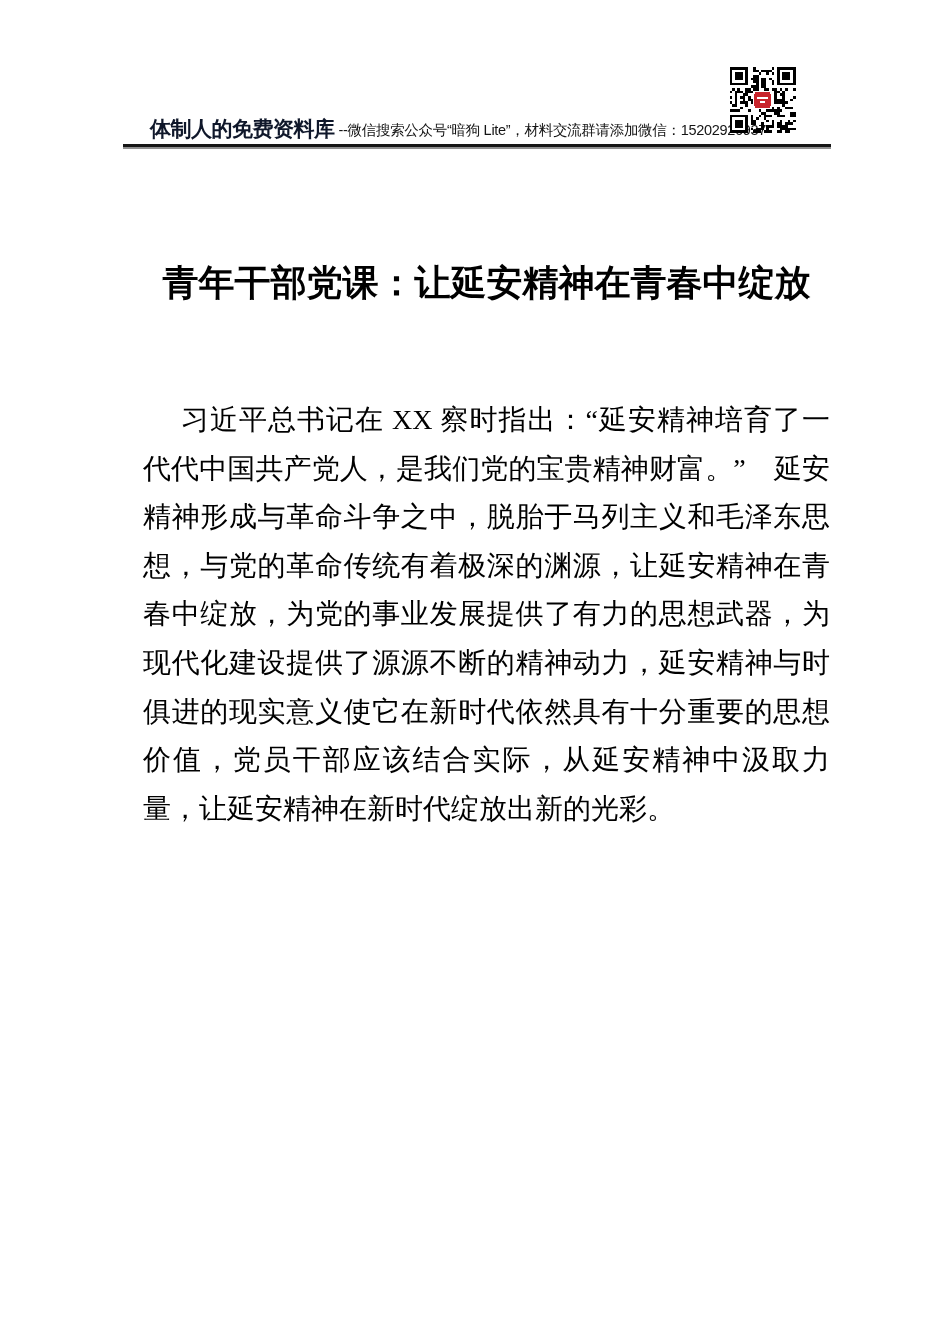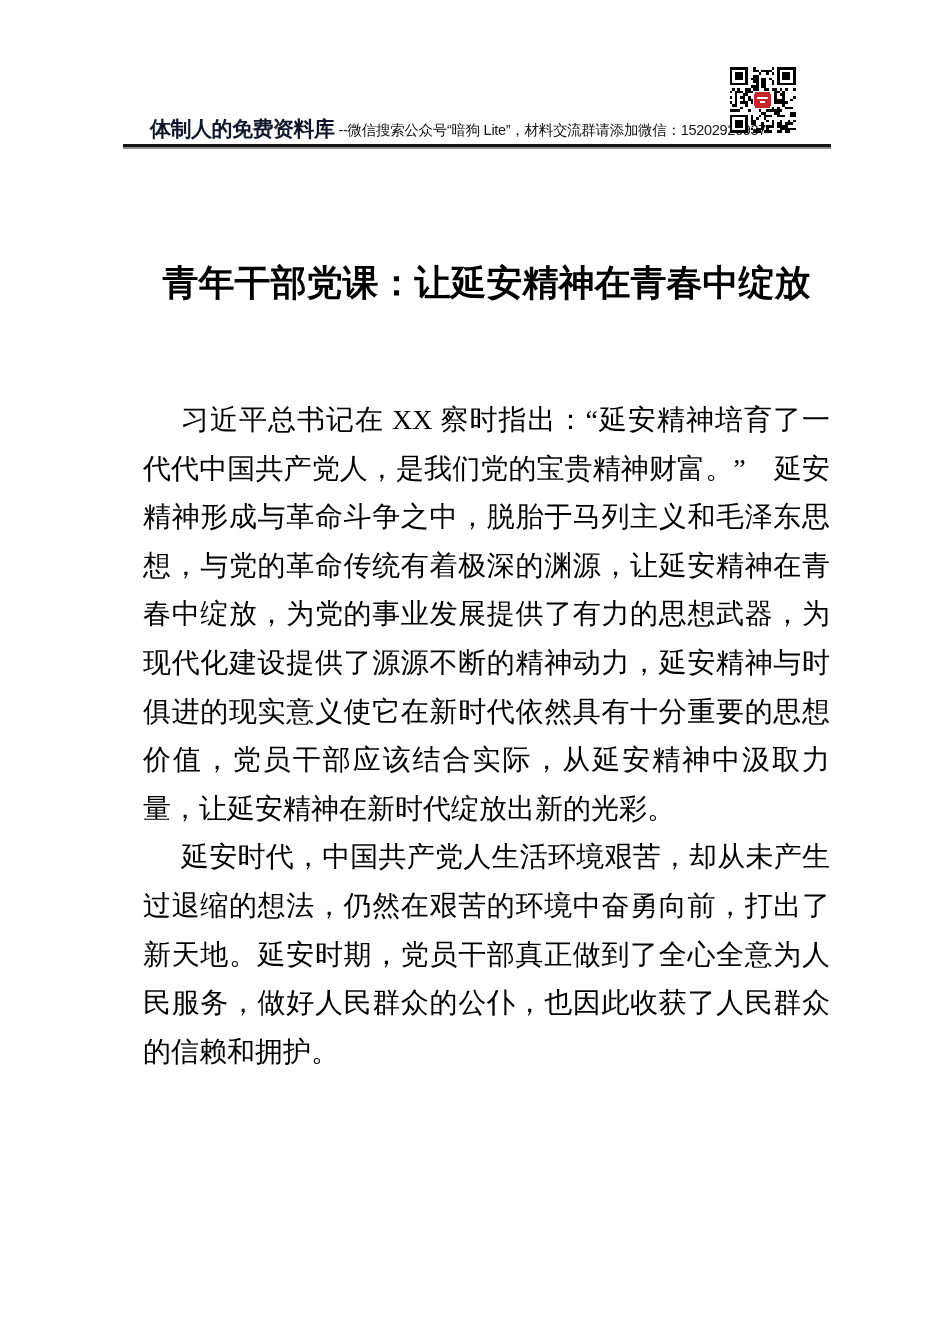--- a/index.html
+++ b/index.html
@@ -291,16 +291,15 @@
   </div>
 
   <div class="rule">
     <div class="rule-a"></div>
     <div class="rule-b"></div>
   </div>
 
   <main>
     <h1 class="doc-title">青年干部党课：让延安精神在青春中绽放</h1>
     <p class="body-p first">习近平总书记在 XX 察时指出：“延安精神培育了一代代中国共产党人，是我们党的宝贵精神财富。”　延安精神形成与革命斗争之中，脱胎于马列主义和毛泽东思想，与党的革命传统有着极深的渊源，让延安精神在青春中绽放，为党的事业发展提供了有力的思想武器，为现代化建设提供了源源不断的精神动力，延安精神与时俱进的现实意义使它在新时代依然具有十分重要的思想价值，党员干部应该结合实际，从延安精神中汲取力量，让延安精神在新时代绽放出新的光彩。</p>
-    <p class="body-p">延安时代，中国共产党人生活环境艰苦，却从未产生过退缩的想法，仍然在艰苦的环境中奋勇向前，打出了新天地。延安时期，党员干部真正做到了全心全意为人民服务，做好人民群众的公仆，也因此收获了人民群众的信赖和拥护。</p>
   </main>
 
 </div>
 
 </body></html>

